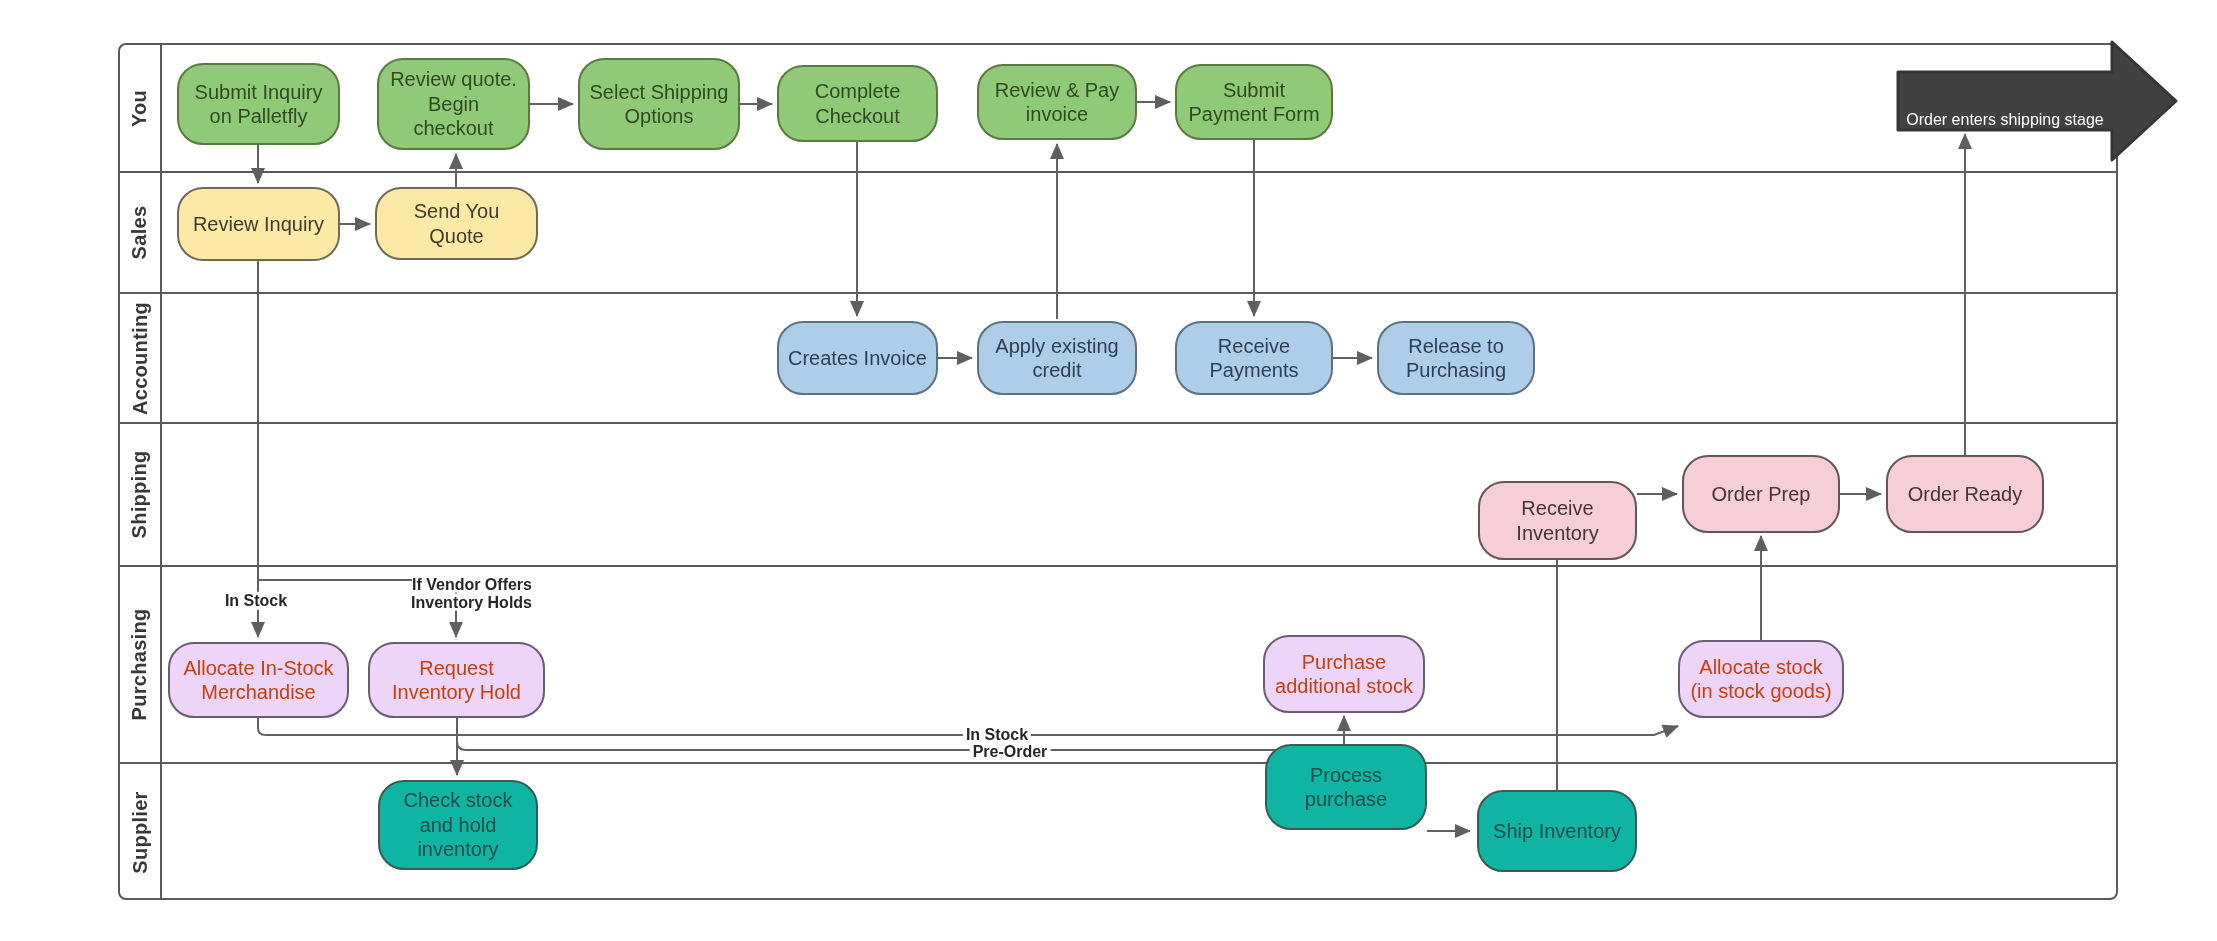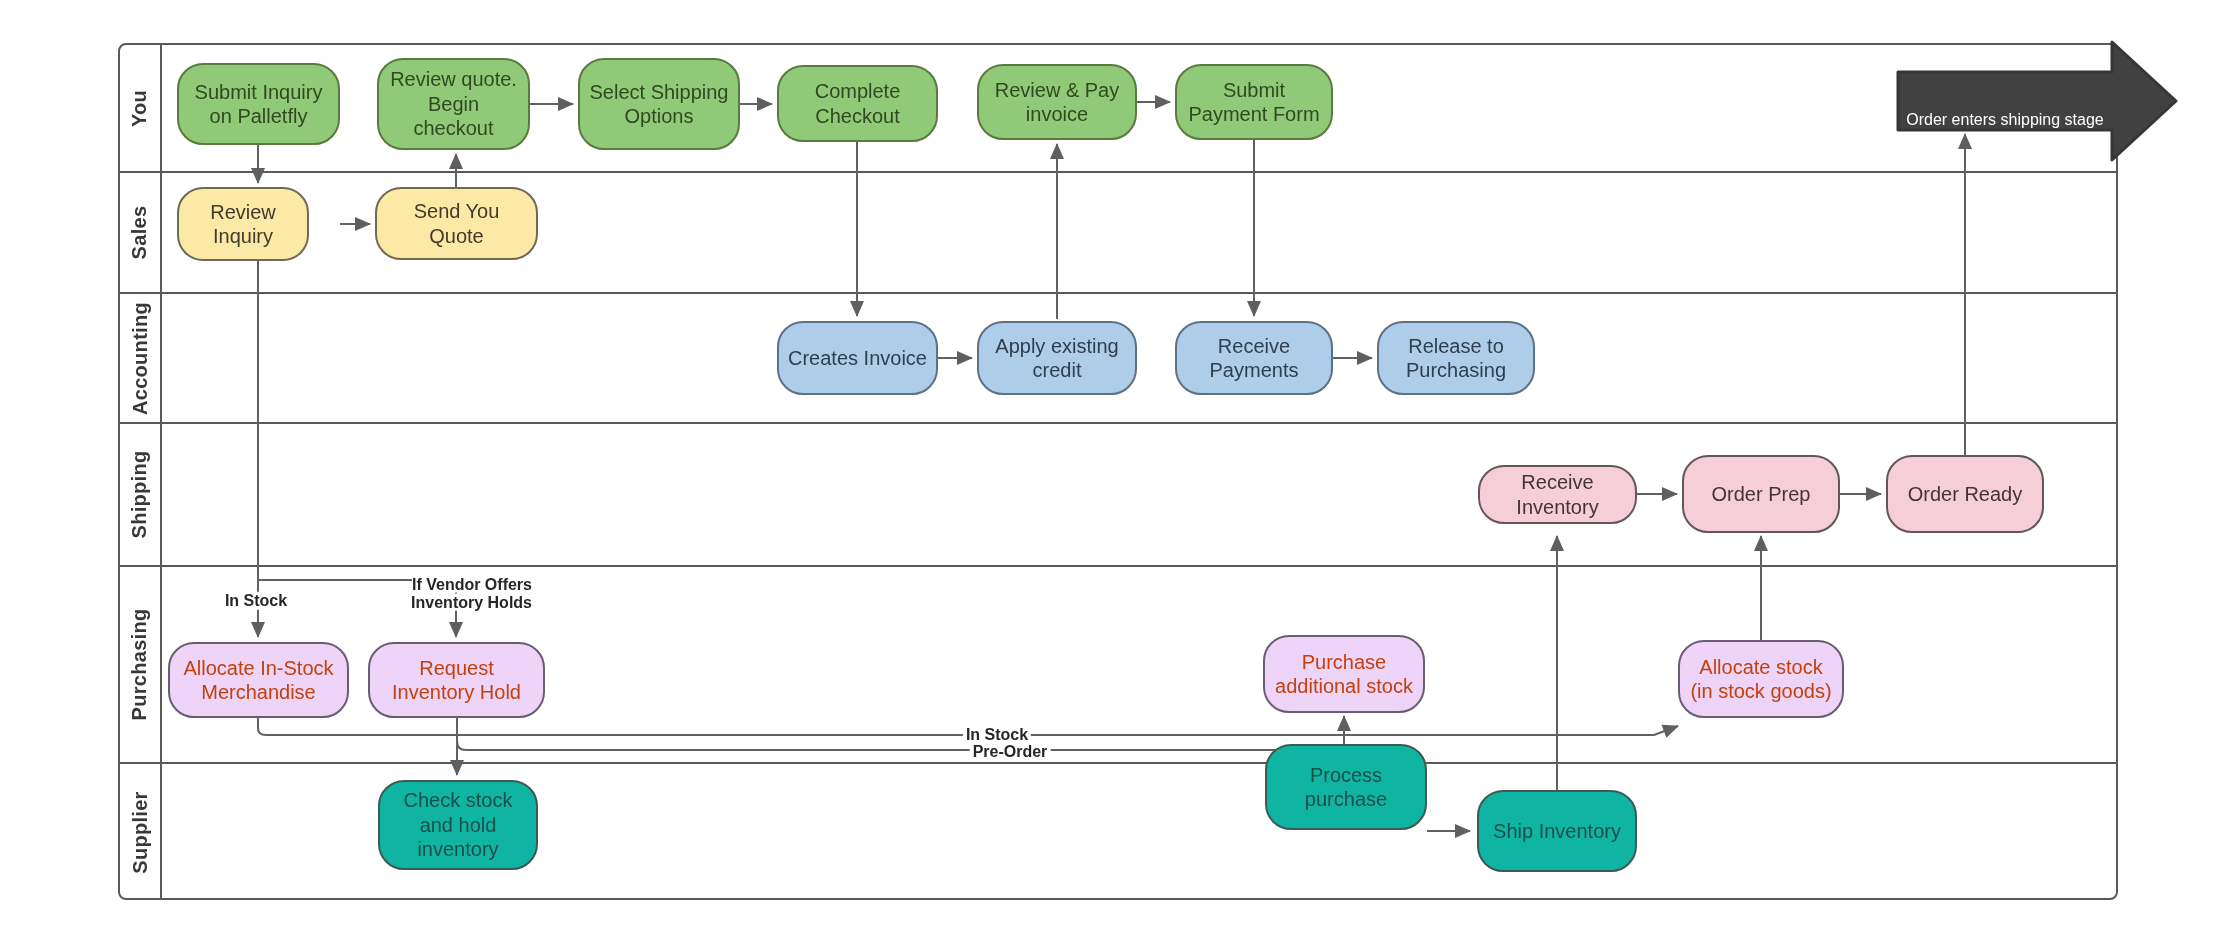--- a/index.html
+++ b/index.html
@@ -126,29 +126,29 @@
   <div class="edge-label" style="left:997px;top:735px">In Stock</div>
   <div class="edge-label" style="left:1010px;top:752px">Pre-Order</div>
 
   <div class="node c-green" style="left:177px;top:63px;width:163px;height:82px">Submit Inquiry on Palletfly</div>
   <div class="node c-green" style="left:377px;top:58px;width:153px;height:92px">Review quote. Begin checkout</div>
   <div class="node c-green" style="left:578px;top:58px;width:162px;height:92px">Select Shipping Options</div>
   <div class="node c-green" style="left:777px;top:65px;width:161px;height:77px">Complete Checkout</div>
   <div class="node c-green" style="left:977px;top:64px;width:160px;height:76px">Review &amp; Pay invoice</div>
   <div class="node c-green" style="left:1175px;top:64px;width:158px;height:76px">Submit Payment Form</div>
 
-  <div class="node c-yellow" style="left:177px;top:187px;width:132px;height:74px">Review Inquiry</div>
+  <div class="node c-yellow" style="left:177px;top:187px;width:163px;height:74px">Review Inquiry</div>
   <div class="node c-yellow" style="left:375px;top:187px;width:163px;height:73px">Send You Quote</div>
 
   <div class="node c-blue" style="left:777px;top:321px;width:161px;height:74px">Creates Invoice</div>
   <div class="node c-blue" style="left:977px;top:321px;width:160px;height:74px">Apply existing credit</div>
   <div class="node c-blue" style="left:1175px;top:321px;width:158px;height:74px">Receive Payments</div>
   <div class="node c-blue" style="left:1377px;top:321px;width:158px;height:74px">Release to Purchasing</div>
 
-  <div class="node c-pink" style="left:1478px;top:465px;width:159px;height:59px">Receive Inventory</div>
+  <div class="node c-pink" style="left:1478px;top:481px;width:159px;height:79px">Receive Inventory</div>
   <div class="node c-pink" style="left:1682px;top:455px;width:158px;height:78px">Order Prep</div>
   <div class="node c-pink" style="left:1886px;top:455px;width:158px;height:78px">Order Ready</div>
 
   <div class="node c-purple" style="left:168px;top:642px;width:181px;height:76px">Allocate In-Stock Merchandise</div>
   <div class="node c-purple" style="left:368px;top:642px;width:177px;height:76px">Request Inventory Hold</div>
   <div class="node c-purple" style="left:1263px;top:635px;width:162px;height:78px">Purchase additional stock</div>
   <div class="node c-purple" style="left:1678px;top:640px;width:166px;height:78px">Allocate stock (in stock goods)</div>
 
   <div class="node c-teal" style="left:378px;top:780px;width:160px;height:90px">Check stock and hold inventory</div>
   <div class="node c-teal" style="left:1265px;top:744px;width:162px;height:86px">Process purchase</div>

